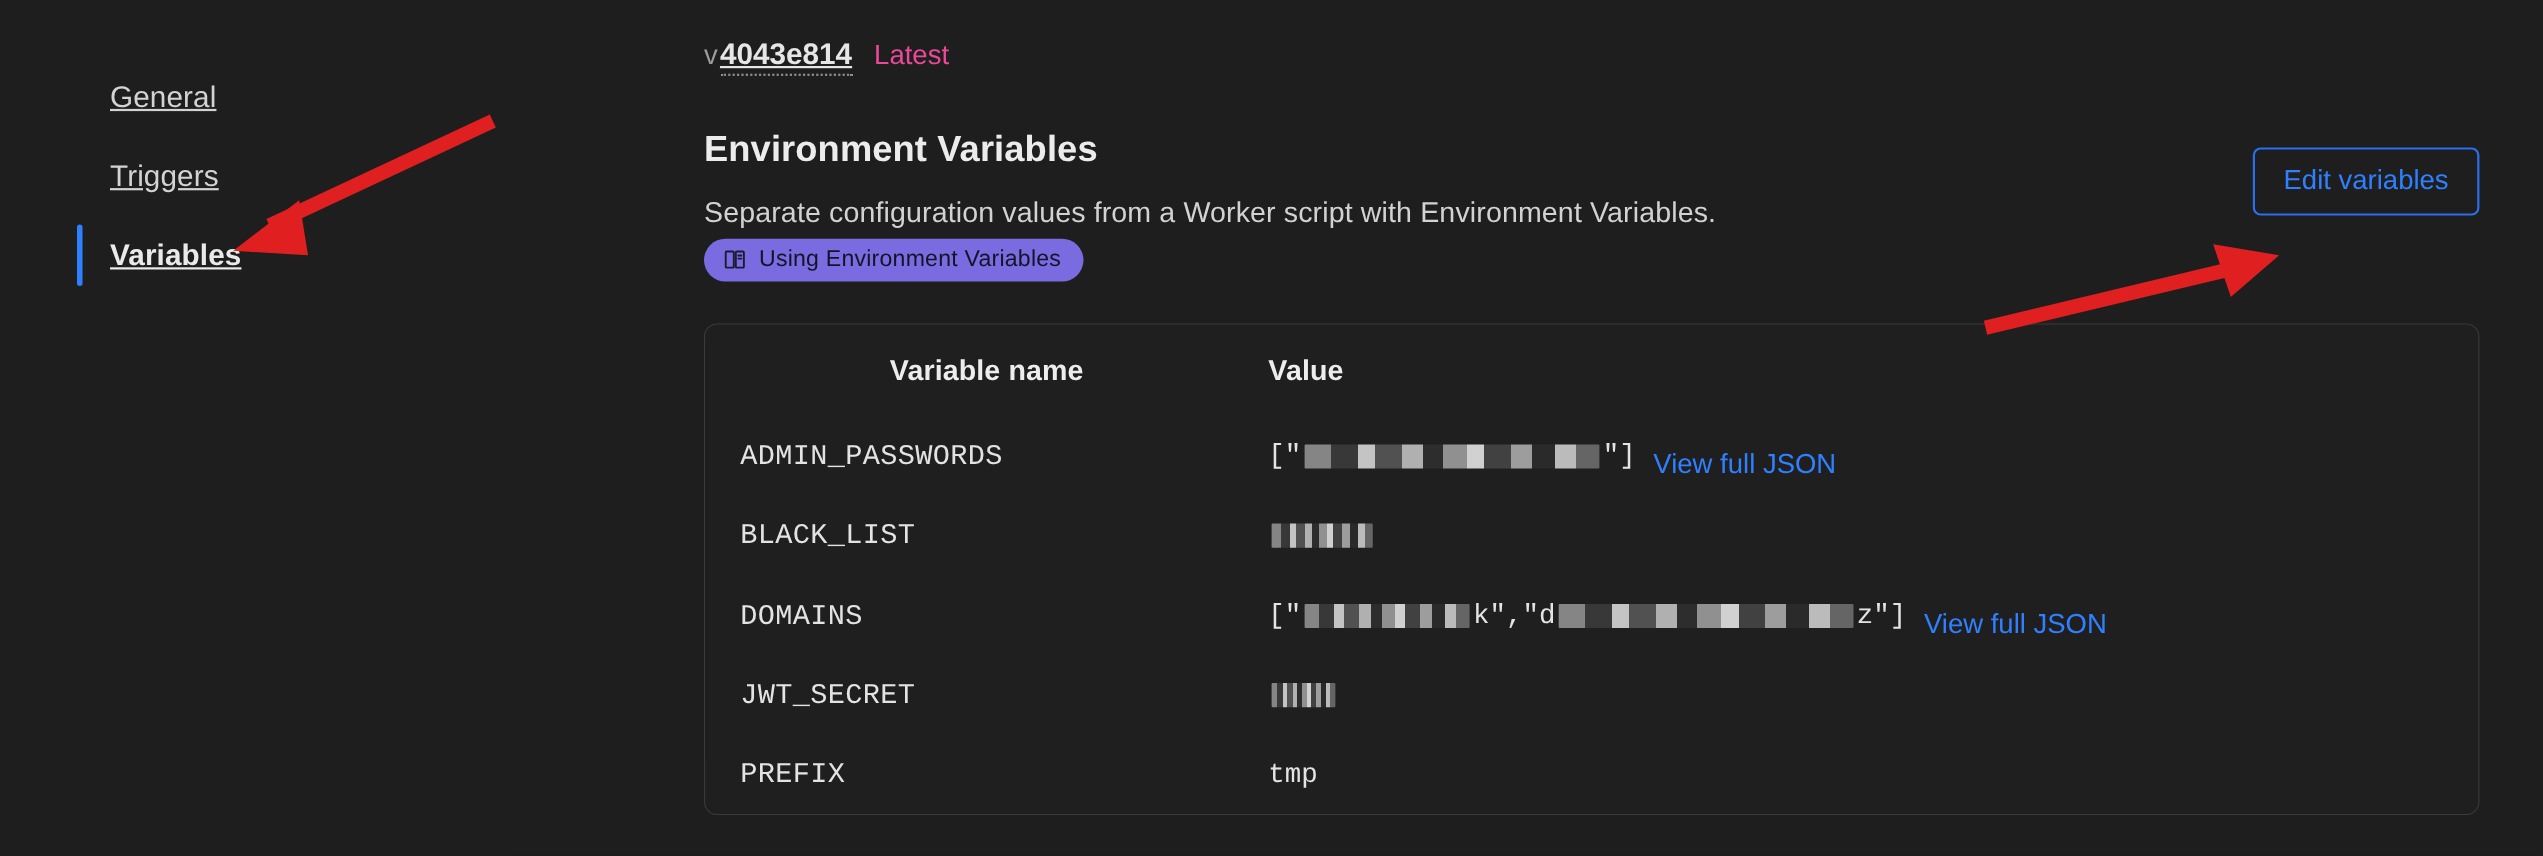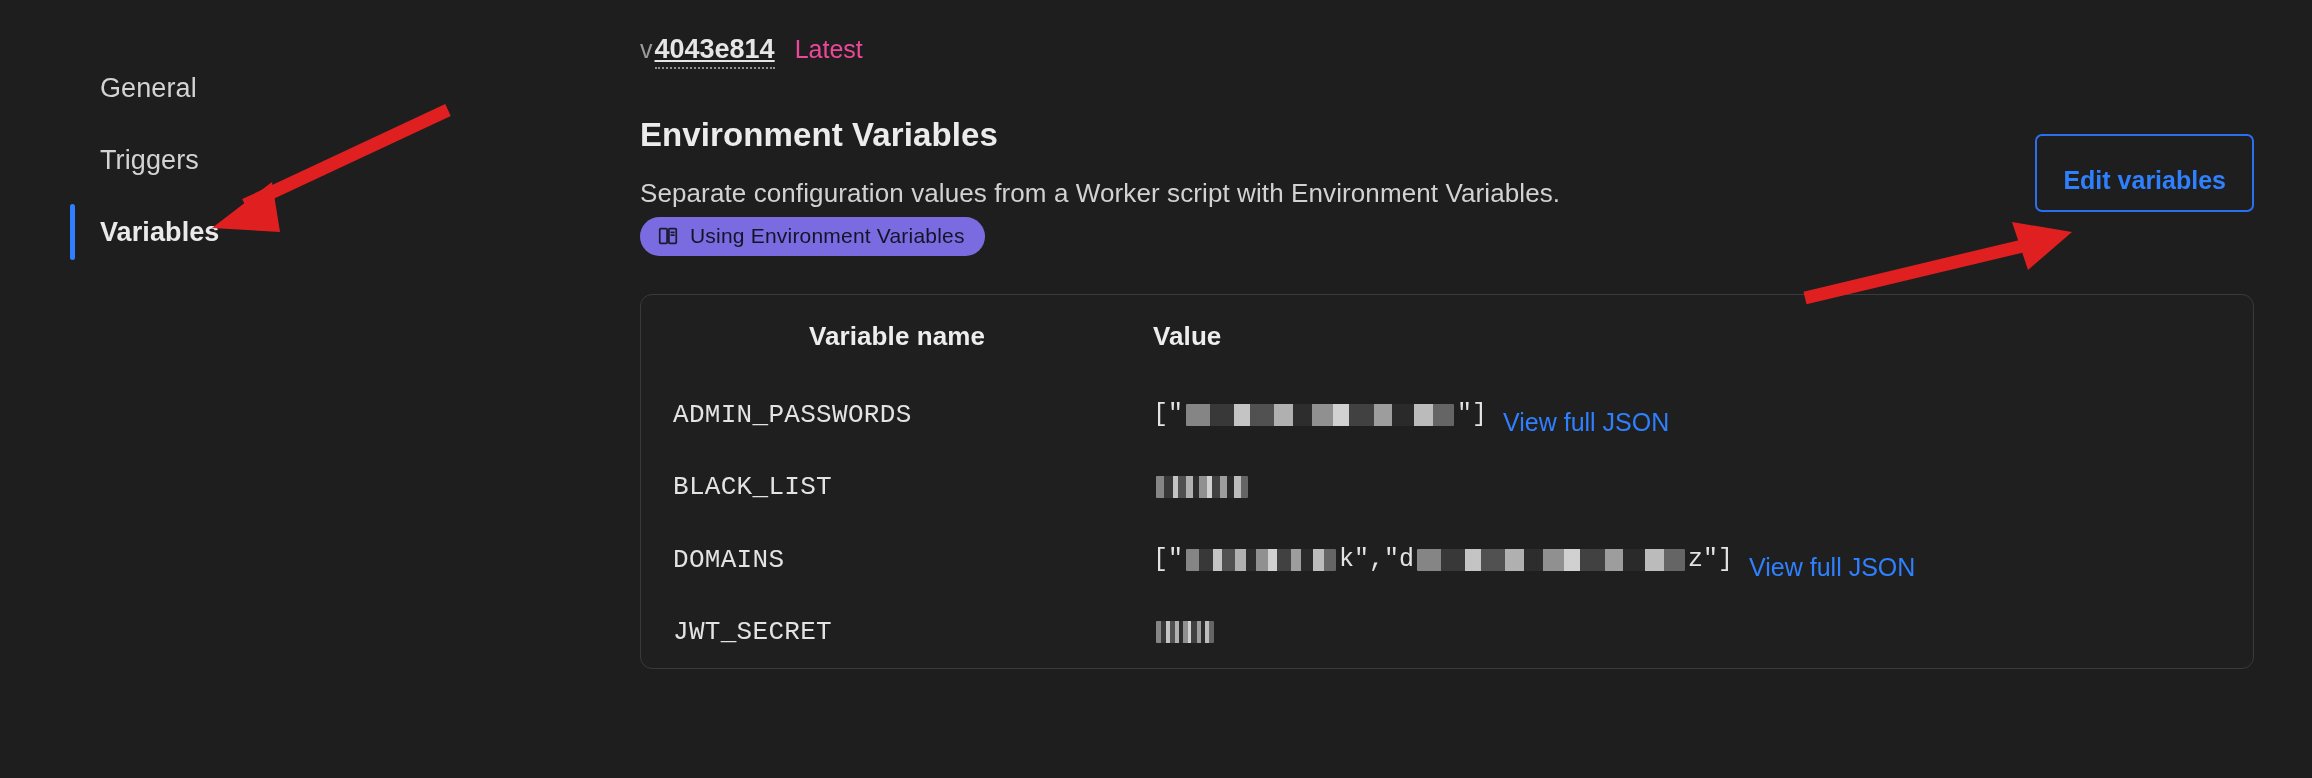--- a/index.html
+++ b/index.html
@@ -34,20 +34,21 @@
 
   .nav-item {
     position: relative;
     height: 72px;
     display: flex;
     align-items: center;
     padding-left: 100px;
     font-size: 27px;
     color: #d3d3d3;
     letter-spacing: .1px;
+    text-decoration: underline;
   }
 
   .nav-item.active {
     font-weight: bold;
     color: #eaeaea;
   }
 
   .nav-item .indicator {
     position: absolute;
     left: 70px;
@@ -131,24 +132,23 @@
 
   .edit-btn {
     flex: 0 0 auto;
     margin-top: 18px;
     border: 2px solid #2a6ff0;
     border-radius: 7px;
     background: transparent;
     color: #2f80ff;
     font-size: 25px;
     font-family: "Liberation Sans", sans-serif;
-    padding: 30px 26px 15px;
+    padding: 14px 26px 15px;
     cursor: pointer;
     white-space: nowrap;
-    font-weight: bold;
   }
 
   
   .card {
     margin-top: 38px;
     border: 1px solid #3a3a3a;
     border-radius: 12px;
     background: #1f1f1f;
     overflow: hidden;
   }
@@ -345,20 +345,30 @@
             </td>
             <td>
               <span class="value-cell">
                 <span class="value-text">
                   <span class="redacted tiny"></span>
                 </span>
               </span>
             </td>
           </tr>
 
+          <tr>
+            <td>
+              <span class="var-name">PREFIX</span>
+            </td>
+            <td>
+              <span class="value-cell">
+                <span class="value-text">tmp</span>
+              </span>
+            </td>
+          </tr>
 
         </tbody>
       </table>
     </div>
 
   </main>
 
   <svg class="arrow-layer" width="2312" height="778" viewBox="0 0 2312 778">
     <g>
       <line x1="448" y1="110" x2="245" y2="205" stroke="#e02020" stroke-width="13" stroke-linecap="butt"></line>

